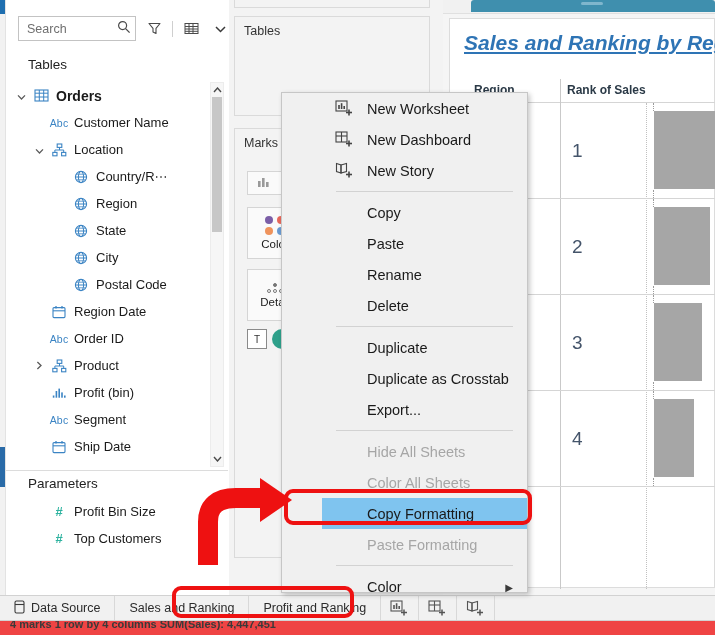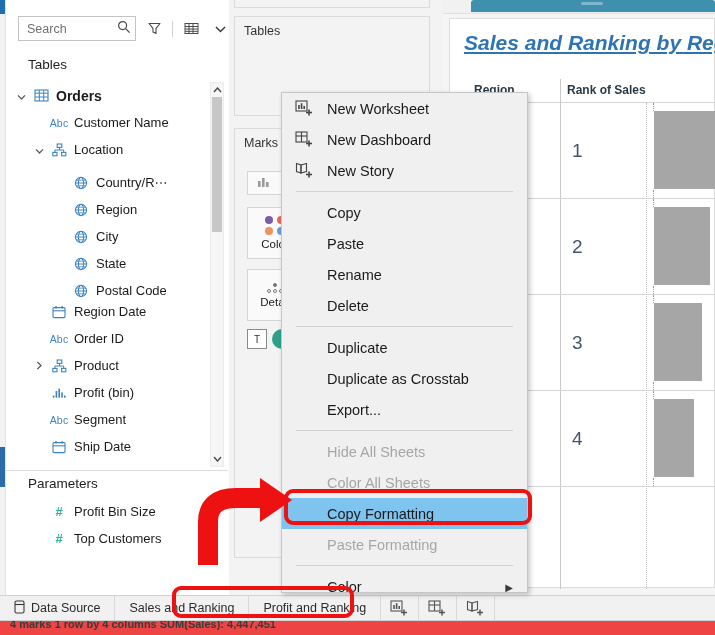--- a/index.html
+++ b/index.html
@@ -77,21 +77,21 @@
     display: flex; align-items: center; justify-content: center;
     color: #3b84c4;
   }
   .tnode .tabc {
     font-size: 10.5px; color: #3b84c4; letter-spacing: .2px;
   }
   .tnode .tlabel { padding-left: 4px; }
   .tnode.bold .tlabel { font-weight: bold; font-size: 14px; }
   .ind0 { padding-left: 4px; }
   .ind1 { padding-left: 22px; }
-  .ind2 { padding-left: 44px; align-items: flex-end; }
+  .ind2 { padding-left: 44px; }
 
   .pane-scroll {
     position: absolute; right: 8px; top: 82px;
     width: 14px; height: 385px;
     background: #f6f6f6; border: 1px solid #ececec;
   }
   .pane-scroll .thumb {
     position: absolute; left: 1px; top: 14px;
     width: 10px; height: 135px; background: #c7c7c7;
   }
@@ -252,20 +252,21 @@
   }
 
   
   .ctx-menu {
     position: absolute; left: 281px; top: 92px;
     width: 247px; height: 501px;
     background: #f0f0f0;
     border: 1px solid #c6c6c6;
     box-shadow: 2px 2px 5px rgba(0,0,0,.22);
     z-index: 40;
+    padding-left: 40px;
   }
   .mi {
     position: relative;
     height: 31px;
     display: flex; align-items: center;
     font-size: 14.5px; color: #1a1a1a;
     padding-left: 45px;
     white-space: nowrap;
   }
   .mi .mi-icon {
@@ -450,34 +451,34 @@
           <span class="caret"></span>
           <span class="ticon">
             <svg width="14" height="14" viewBox="0 0 14 14">
               <circle cx="7" cy="7" r="5.6" fill="none" stroke="#3b84c4" stroke-width="1.1"></circle>
               <ellipse cx="7" cy="7" rx="2.6" ry="5.6" fill="none" stroke="#3b84c4" stroke-width="1"></ellipse>
               <line x1="1.4" y1="7" x2="12.6" y2="7" stroke="#3b84c4" stroke-width="1"></line>
               <line x1="2.4" y1="4.2" x2="11.6" y2="4.2" stroke="#3b84c4" stroke-width=".8"></line>
               <line x1="2.4" y1="9.8" x2="11.6" y2="9.8" stroke="#3b84c4" stroke-width=".8"></line>
             </svg>
           </span>
-          <span class="tlabel">City</span>
+          <span class="tlabel">State</span>
         </div>
         <div class="tnode ind2">
           <span class="caret"></span>
           <span class="ticon">
             <svg width="14" height="14" viewBox="0 0 14 14">
               <circle cx="7" cy="7" r="5.6" fill="none" stroke="#3b84c4" stroke-width="1.1"></circle>
               <ellipse cx="7" cy="7" rx="2.6" ry="5.6" fill="none" stroke="#3b84c4" stroke-width="1"></ellipse>
               <line x1="1.4" y1="7" x2="12.6" y2="7" stroke="#3b84c4" stroke-width="1"></line>
               <line x1="2.4" y1="4.2" x2="11.6" y2="4.2" stroke="#3b84c4" stroke-width=".8"></line>
               <line x1="2.4" y1="9.8" x2="11.6" y2="9.8" stroke="#3b84c4" stroke-width=".8"></line>
             </svg>
           </span>
-          <span class="tlabel">State</span>
+          <span class="tlabel">City</span>
         </div>
         <div class="tnode ind2">
           <span class="caret"></span>
           <span class="ticon">
             <svg width="14" height="14" viewBox="0 0 14 14">
               <circle cx="7" cy="7" r="5.6" fill="none" stroke="#3b84c4" stroke-width="1.1"></circle>
               <ellipse cx="7" cy="7" rx="2.6" ry="5.6" fill="none" stroke="#3b84c4" stroke-width="1"></ellipse>
               <line x1="1.4" y1="7" x2="12.6" y2="7" stroke="#3b84c4" stroke-width="1"></line>
               <line x1="2.4" y1="4.2" x2="11.6" y2="4.2" stroke="#3b84c4" stroke-width=".8"></line>
               <line x1="2.4" y1="9.8" x2="11.6" y2="9.8" stroke="#3b84c4" stroke-width=".8"></line>

